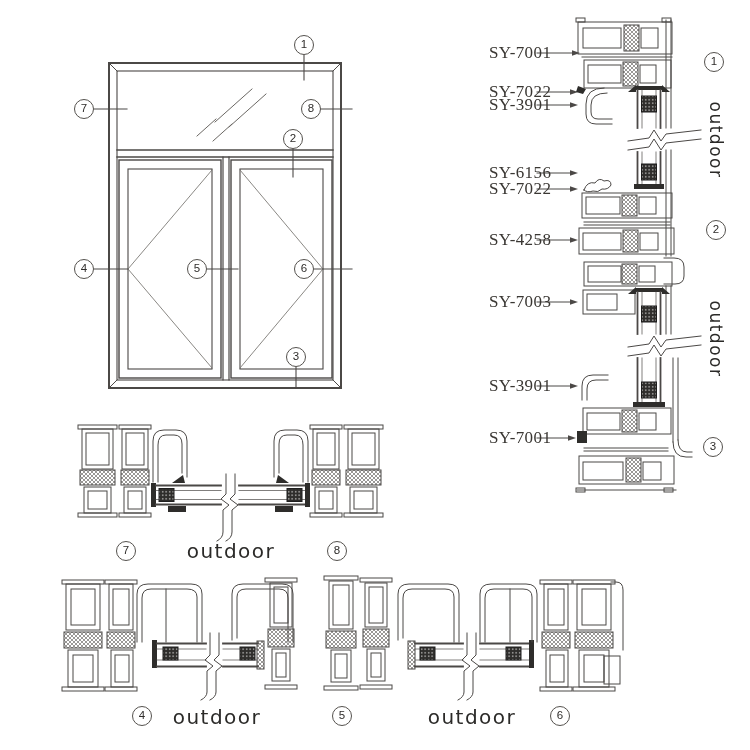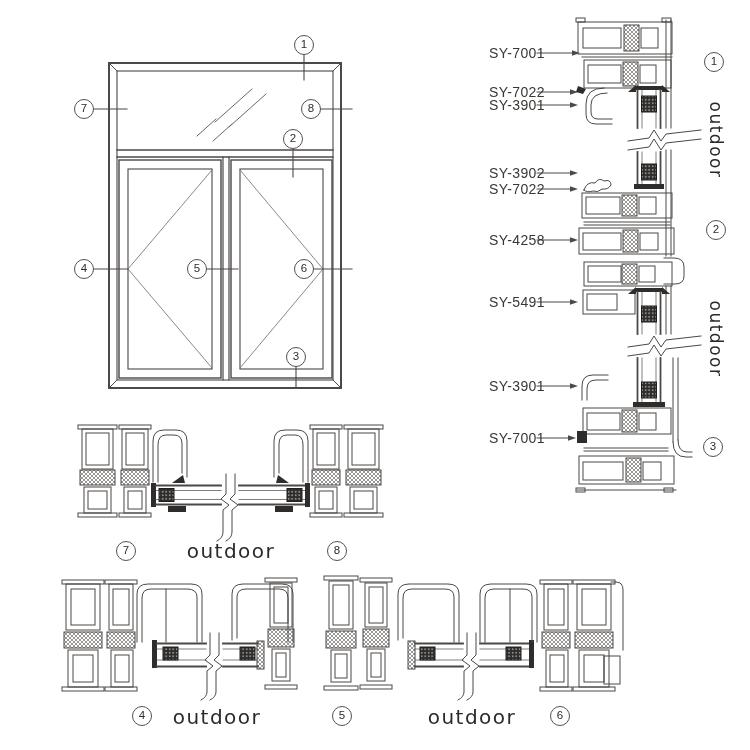--- a/index.html
+++ b/index.html
@@ -11,22 +11,22 @@
   
   .co{
     position:absolute;width:20px;height:20px;box-sizing:border-box;
     border:1.4px solid #55524e;border-radius:50%;background:#fff;
     display:flex;align-items:center;justify-content:center;
     font-size:11.5px;line-height:1;color:#2f2d2b;
     transform:translate(-50%,-50%);
   }
   
   .sy{
-    position:absolute;font-size:14px;letter-spacing:.4px;color:#3a3733;
-    white-space:nowrap;transform:translateY(-50%);
+    position:absolute;font-size:17px;letter-spacing:.4px;color:#3a3733;
+    white-space:nowrap;transform:translateY(-50%);font-family:Liberation Serif, serif;
   }
   
   .outd{
     position:absolute;font-family:"DejaVu Sans",sans-serif;color:#2b2a28;
     transform:translate(-50%,-50%);letter-spacing:1.5px;white-space:nowrap;
   }
   .outd.h{font-size:20px;}
   .outd.v{font-size:17px;transform:translate(-50%,-50%) rotate(90deg);}
 </style>
 </head>
@@ -403,24 +403,24 @@
   <span class="co" style="left:296px;top:357px">3</span>
   <span class="co" style="left:84px;top:269px">4</span>
   <span class="co" style="left:197px;top:269px">5</span>
   <span class="co" style="left:304px;top:269px">6</span>
   <span class="co" style="left:84px;top:109px">7</span>
   <span class="co" style="left:311px;top:109px">8</span>
 
   <span class="sy" style="left:489px;top:53px">SY-7001</span>
   <span class="sy" style="left:489px;top:92px">SY-7022</span>
   <span class="sy" style="left:489px;top:105px">SY-3901</span>
-  <span class="sy" style="left:489px;top:173px">SY-3902</span>
+  <span class="sy" style="left:489px;top:173px">SY-6156</span>
   <span class="sy" style="left:489px;top:189px">SY-7022</span>
   <span class="sy" style="left:489px;top:240px">SY-4258</span>
-  <span class="sy" style="left:489px;top:302px">SY-5491</span>
+  <span class="sy" style="left:489px;top:302px">SY-7003</span>
   <span class="sy" style="left:489px;top:386px">SY-3901</span>
   <span class="sy" style="left:489px;top:438px">SY-7001</span>
 
   <span class="co" style="left:714px;top:62px">1</span>
   <span class="co" style="left:716px;top:230px">2</span>
   <span class="co" style="left:713px;top:447px">3</span>
 
   <span class="outd v" style="left:716px;top:140px">outdoor</span>
   <span class="outd v" style="left:716px;top:339px">outdoor</span>
 

